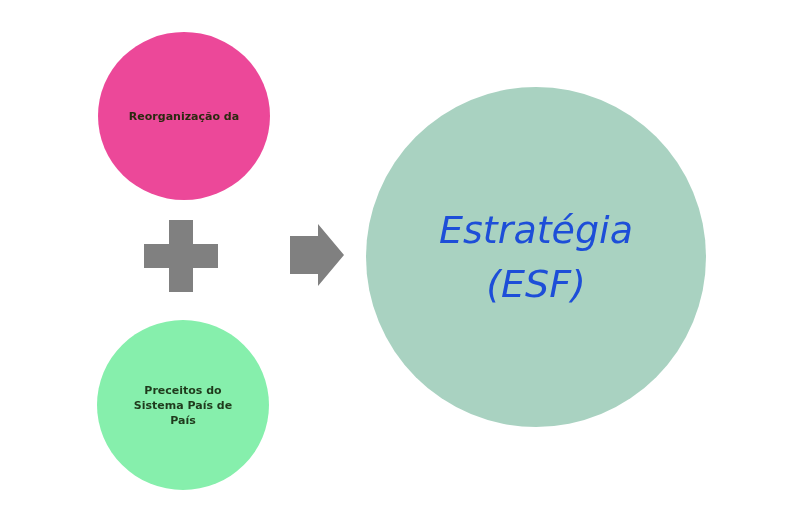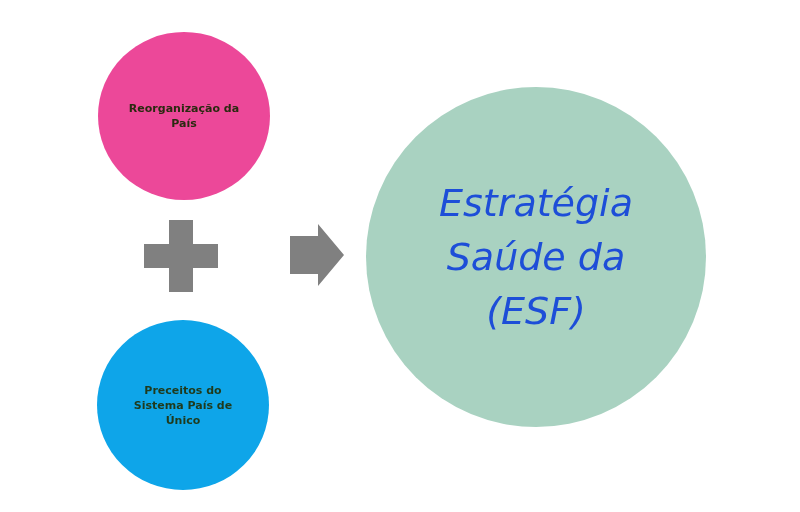--- a/index.html
+++ b/index.html
@@ -1,52 +1,50 @@
 <!DOCTYPE html>
 <html><head>
 <meta charset="utf-8">
 <style>
   html, body { margin:0; padding:0; }
   body { width:800px; height:512px; background:#ffffff; position:relative; overflow:hidden;
          font-family:"Liberation Sans", sans-serif; }
   .circle { position:absolute; border-radius:50%; display:flex; align-items:center; justify-content:center; text-align:center; }
   .small-text { font-family:"DejaVu Sans", sans-serif; font-weight:bold; font-size:11px; line-height:15px; color:#2a2a10; padding:0 16px; }
   #c1 { left:98px; top:32px; width:172px; height:168px; background:#ec4899; }
-  #c2 { left:97px; top:320px; width:172px; height:170px; background:#0ea5e9; }
+  #c2 { left:97px; top:320px; width:172px; height:170px; background:#86efac; }
   #c2 .small-text { color:#1f3a1c; }
   #c3 { left:366px; top:87px; width:340px; height:340px; background:#a9d2c1; }
   .big-text { font-family:"DejaVu Sans", sans-serif; font-size:38px; line-height:54px; color:#1d4ed8; font-weight:normal;font-style:italic; }
   .plus { position:absolute; left:144px; top:220px; width:74px; height:72px; }
   .arrow { position:absolute; left:290px; top:224px; width:54px; height:62px; }
 </style>
 </head>
 <body>
 
 <div class="circle" id="c1">
   <div class="small-text">
     <div>Reorganização da</div>
-    <div>País</div>
   </div>
 </div>
 
 <svg class="plus" viewBox="0 0 74 72">
   <path d="M25 0 H49 V24 H74 V48 H49 V72 H25 V48 H0 V24 H25 Z" fill="#808080"></path>
 </svg>
 
 <svg class="arrow" viewBox="0 0 54 62">
   <path d="M0 12 H28 V0 L54 31 L28 62 V50 H0 Z" fill="#808080"></path>
 </svg>
 
 <div class="circle" id="c2">
   <div class="small-text">
     <div>Preceitos do</div>
     <div>Sistema País de</div>
-    <div>Único</div>
+    <div>País</div>
   </div>
 </div>
 
 <div class="circle" id="c3">
   <div class="big-text">
     <div>Estratégia</div>
-    <div>Saúde da</div>
     <div>(ESF)</div>
   </div>
 </div>
 
 </body></html>

